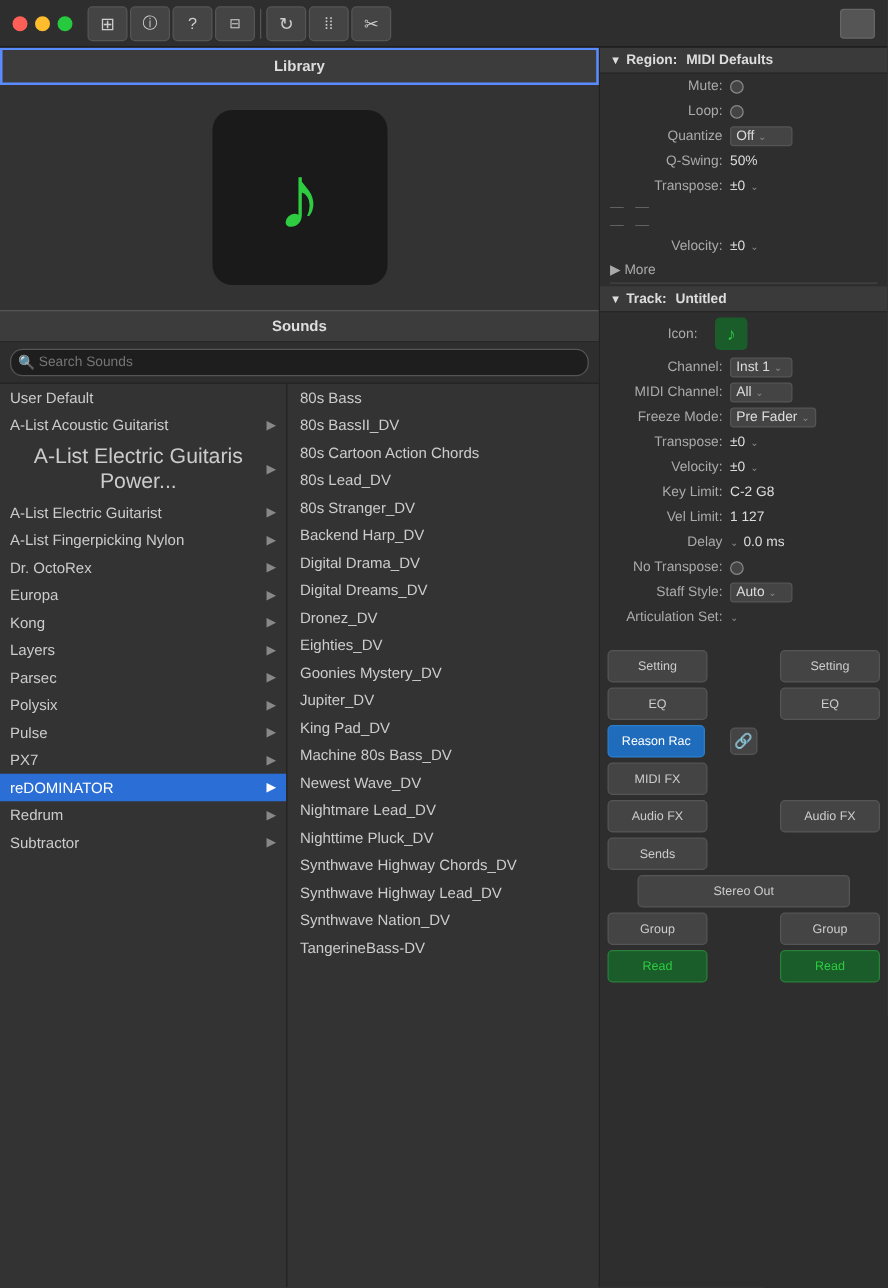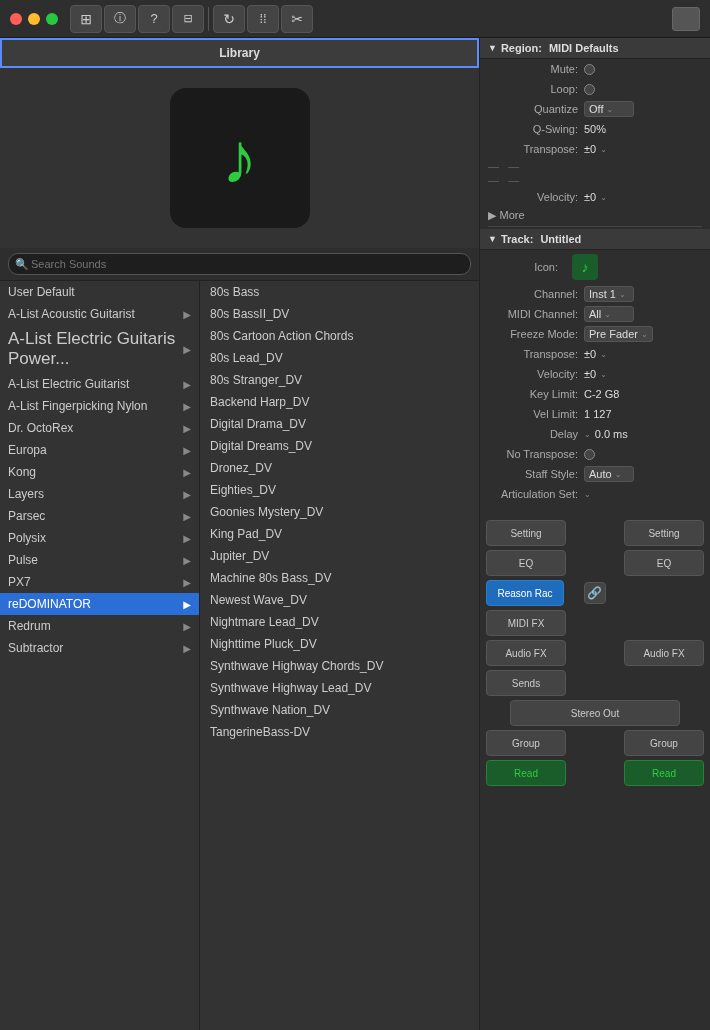--- a/index.html
+++ b/index.html
@@ -150,23 +150,24 @@
       transform: translateY(-50%);
       color: #888;
       font-size: 11px;
     }
     .instruments-list {
       display: flex;
       flex: 1;
       overflow: hidden;
     }
     .left-list {
-      width: 200px;
+      width: 230px;
       overflow-y: auto;
       border-right: 1px solid #222;
+      text-align: center;
     }
     .right-list {
       flex: 1;
       overflow-y: auto;
     }
     .list-item {
       padding: 4px 8px;
       cursor: pointer;
       display: flex;
       align-items: center;
@@ -358,20 +359,23 @@
 
   <div class="library-panel">
     <div class="library-header">
       <span>Library</span>
     </div>
     <div class="library-logo">
       <div class="logo-box">
         <span class="music-note">♪</span>
       </div>
     </div>
+    <div class="sounds-header">
+      <span>Sounds</span>
+    </div>
     <div class="search-bar">
       <div class="search-wrapper">
         <span class="search-icon-inner">🔍</span>
         <input type="text" class="search-input" placeholder="Search Sounds" style="">
       </div>
     </div>
     <div class="instruments-list">
       <div class="left-list">
         <div class="list-item">
           <span>User Default</span>
@@ -465,24 +469,24 @@
         <div class="list-item">
             <span>Dronez_DV</span>
           </div>
         <div class="list-item">
             <span>Eighties_DV</span>
           </div>
         <div class="list-item">
             <span>Goonies Mystery_DV</span>
           </div>
         <div class="list-item">
+            <span>Jupiter_DV</span>
+          </div>
+        <div class="list-item">
             <span>King Pad_DV</span>
-          </div>
-        <div class="list-item">
-            <span>Jupiter_DV</span>
           </div>
         <div class="list-item">
             <span>Machine 80s Bass_DV</span>
           </div>
         <div class="list-item">
             <span>Newest Wave_DV</span>
           </div>
         <div class="list-item">
             <span>Nightmare Lead_DV</span>
           </div>

